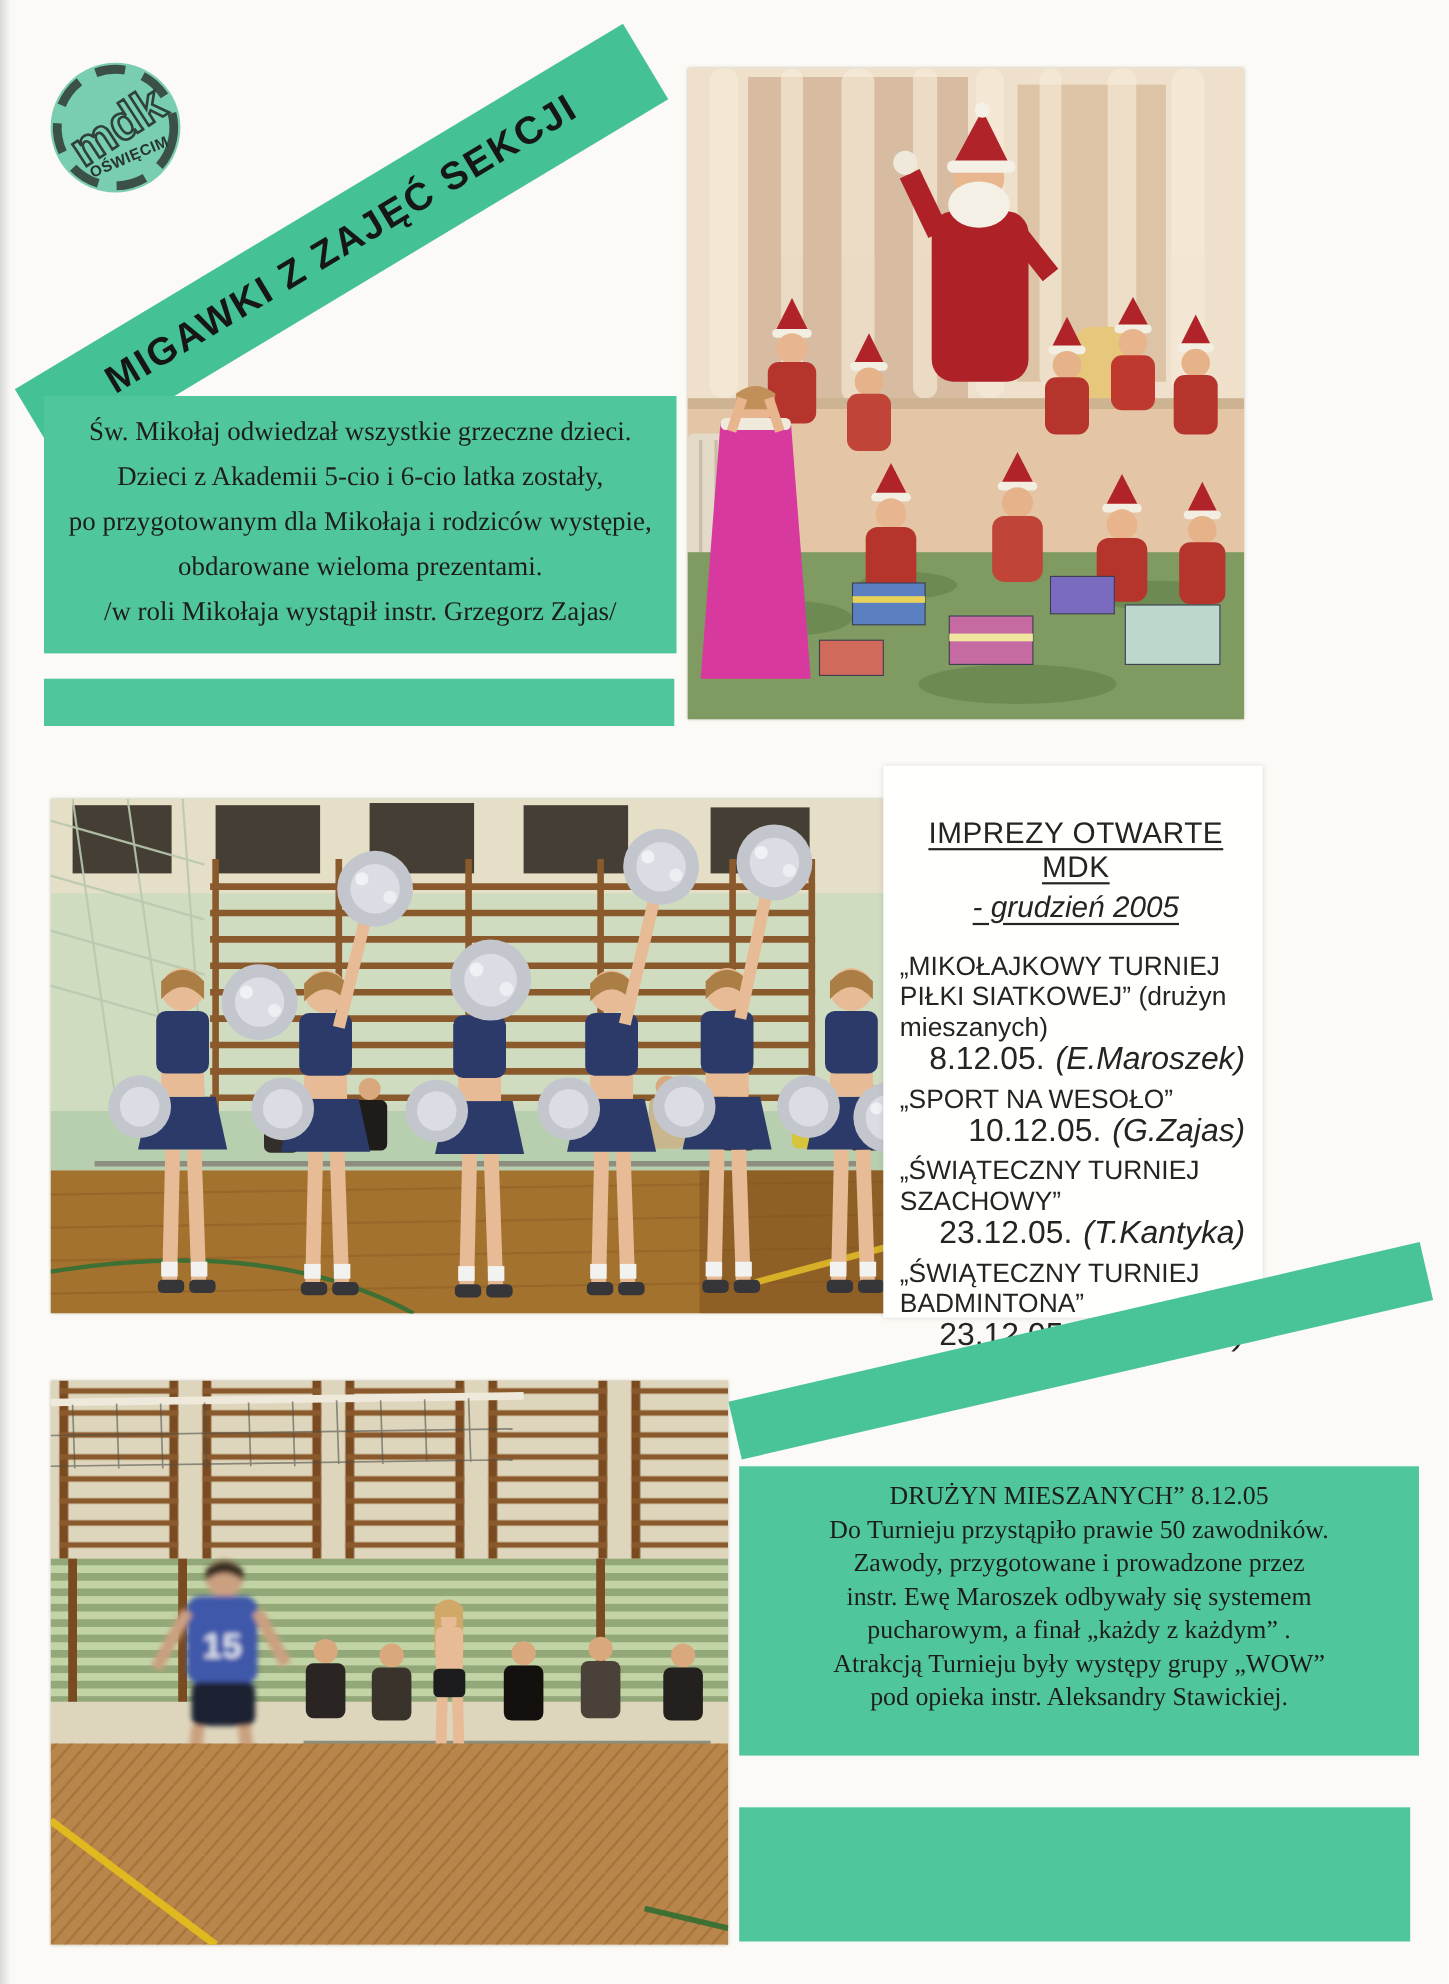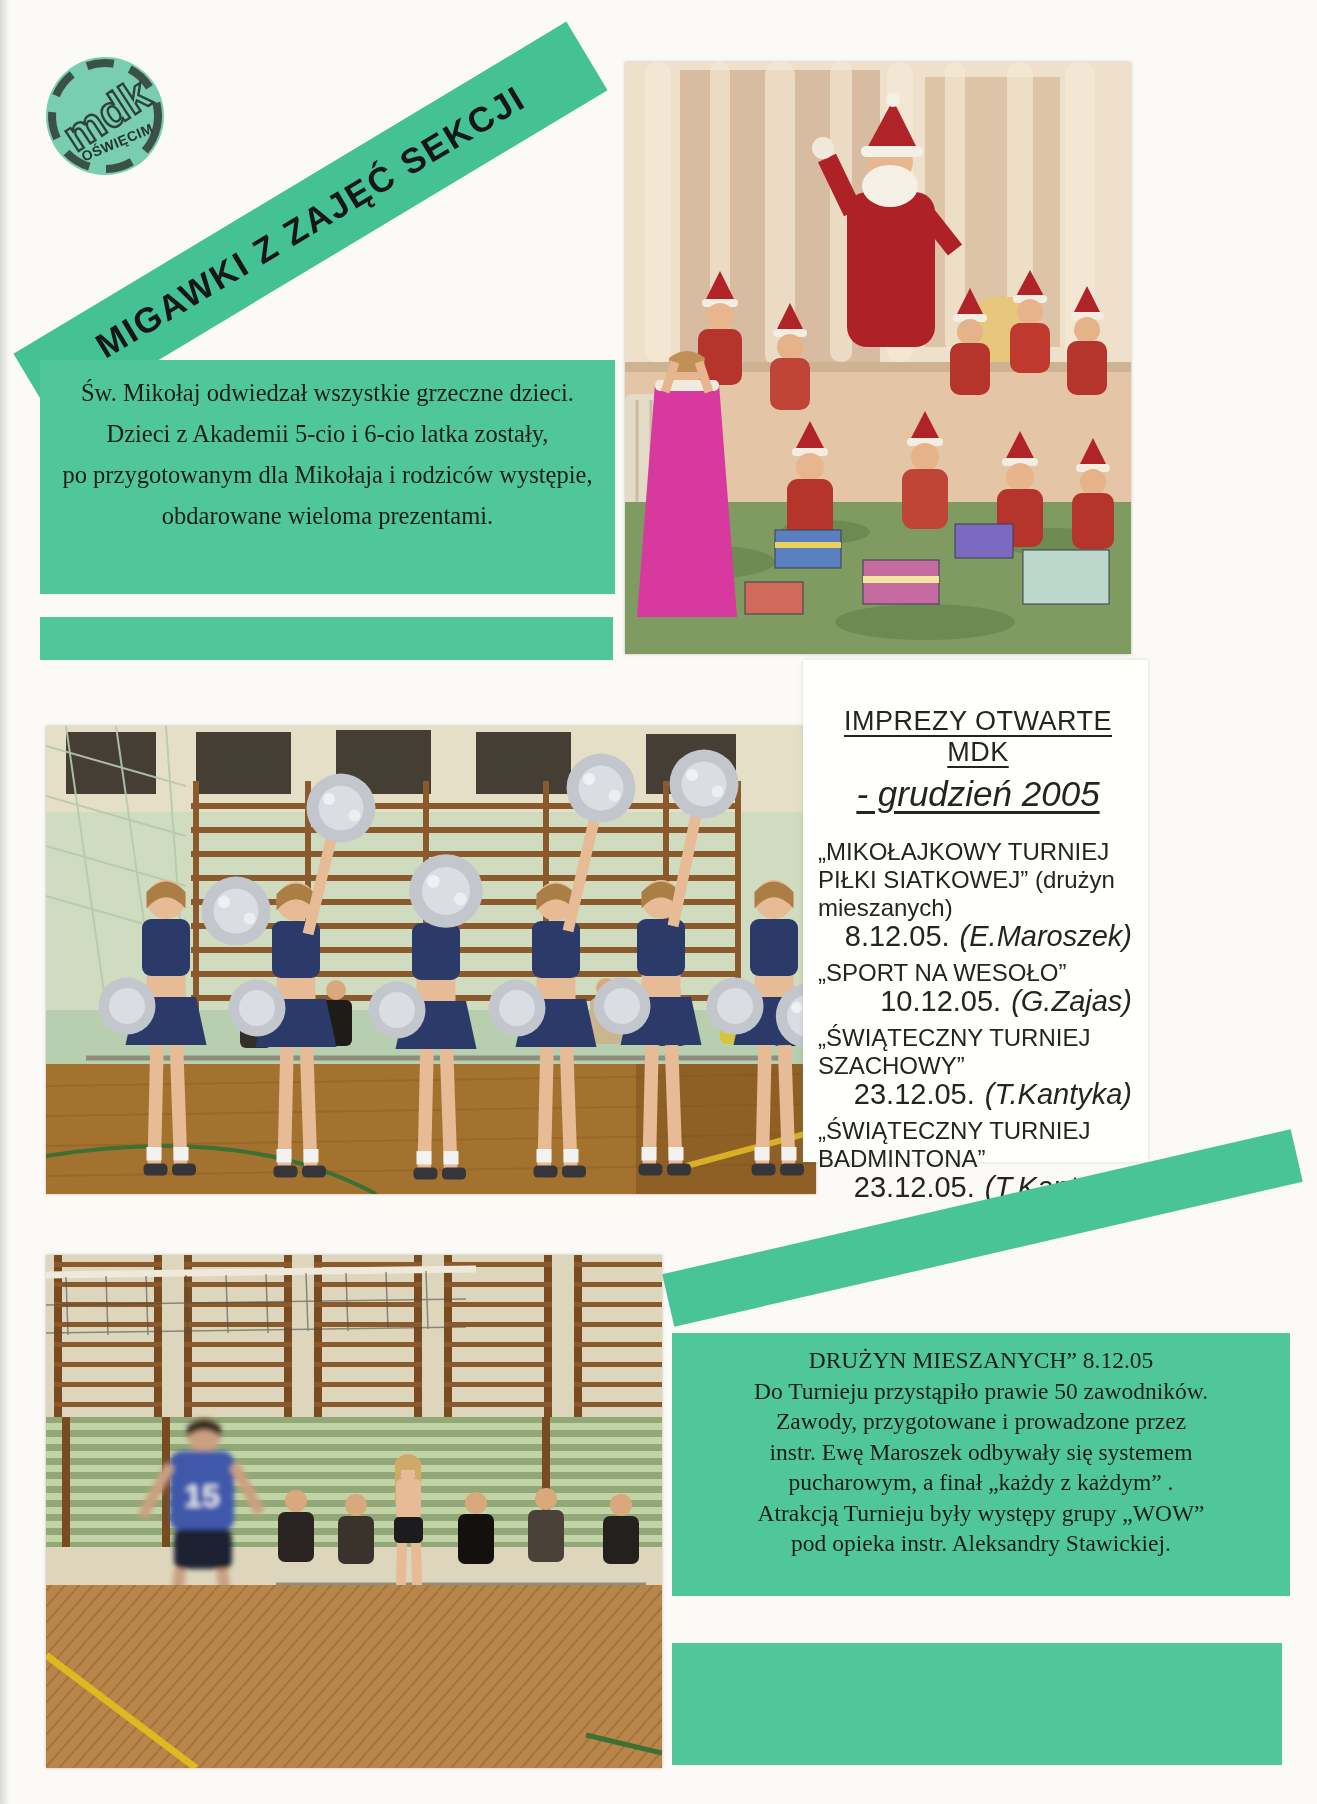--- a/index.html
+++ b/index.html
@@ -29,27 +29,27 @@
                   font-size:23.5px;line-height:30.5px;}
   .box-tournament .t1 b{font-weight:700;}
   .bar2{position:absolute;left:672px;top:1643px;width:610px;height:122px;}
   
   .photo{position:absolute;box-shadow:0 0 3px rgba(90,80,60,.35);}
   .photo svg{display:block;}
   .photo-santa{left:625px;top:62px;width:506px;height:592px;}
   .photo-cheer{left:46px;top:726px;width:770px;height:468px;}
   .photo-volley{left:46px;top:1255px;width:616px;height:513px;}
   
-  .box-imprezy{position:absolute;left:803px;top:660px;width:345px;height:502px;
+  .box-imprezy{position:absolute;left:803px;top:696px;width:345px;height:502px;
                background:#fffffd;box-shadow:0 0 4px rgba(120,120,110,.25);
                box-sizing:border-box;padding:46px 10px 0 15px;
                font-family:"Liberation Sans",sans-serif;color:#242422;}
   .imprezy-title{font-size:27px;text-align:center;letter-spacing:.5px;
                  text-decoration:underline;text-underline-offset:5px;}
-  .imprezy-sub{font-size:35px;font-style:italic;text-align:center;margin-top:6px;
+  .imprezy-sub{font-size:27px;font-style:italic;text-align:center;margin-top:6px;
                text-decoration:underline;text-underline-offset:5px;}
   .events{margin-top:24px;}
   .event{margin-bottom:9px;}
   .ev-name{font-size:24px;line-height:28px;}
   .ev-date{font-size:29px;line-height:28px;text-align:right;padding-right:6px;}
   .ev-org{font-style:italic;margin-left:10px;}
 </style>
 </head>
 <body>
 
@@ -194,20 +194,21 @@
         <rect x="120" y="520" width="58" height="32" fill="#d06a5a"></rect>
       </g>
     </svg>
   </div>
 
   <div class="box-mikolaj teal">
     <div><b>Św. Mikołaj</b><span> odwiedzał wszystkie grzeczne dzieci.</span></div>
     <div>Dzieci z Akademii 5-cio i 6-cio latka zostały,</div>
     <div>po przygotowanym dla Mikołaja i rodziców występie,</div>
     <div>obdarowane wieloma prezentami.</div>
+    <div>/w roli Mikołaja wystąpił instr. Grzegorz Zajas/</div>
   </div>
 
   <div class="bar1 teal"></div>
 
   <div class="photo photo-cheer">
     <svg viewBox="0 0 770 468" width="770" height="468">
       <defs>
         <g id="pomup">
             <circle r="23" fill="#c3c6cd"></circle>
             <circle r="15" fill="#dadde3"></circle>

